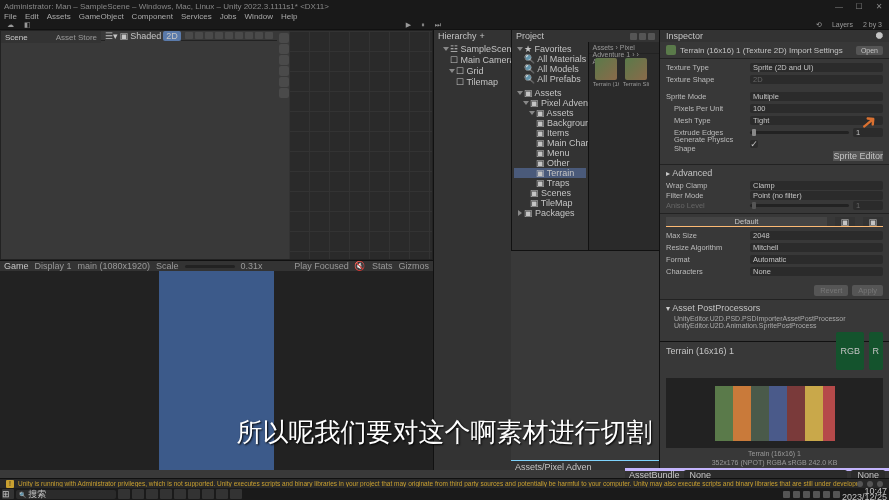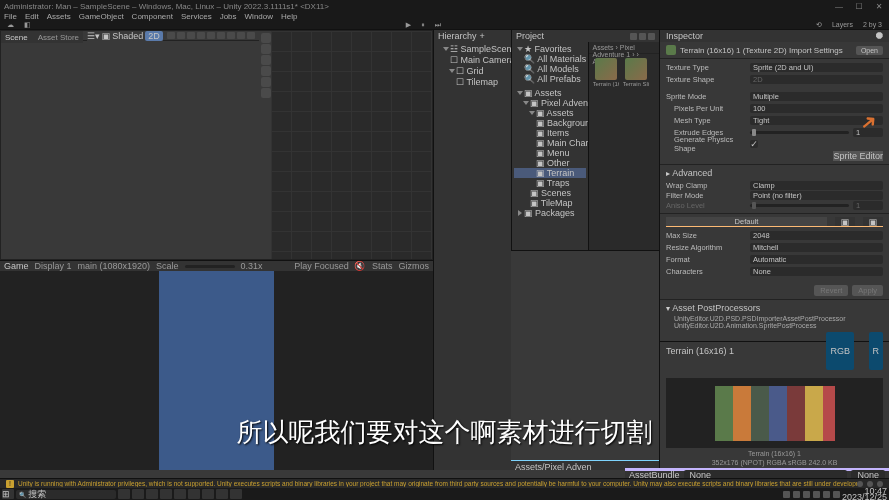--- a/index.html
+++ b/index.html
@@ -13,21 +13,21 @@
 .toolbar{height:10px;background:#191919;display:flex;align-items:center;padding:0 4px;gap:4px;border-bottom:1px solid #111}
 .toolbar .mid{flex:1}
 .toolbar .btn{font-size:7px;color:#999;padding:0 3px;cursor:pointer}
 .main{display:flex;height:440px}
 .left-tools{width:12px;background:#393939;display:flex;flex-direction:column;gap:1px;padding:2px}
 .left-tools .tool{width:10px;height:10px;background:#4a4a4a;border-radius:2px;cursor:pointer}
 .left-column{width:433px;display:flex;flex-direction:column}
 .scene-panel{height:230px;background:#393939;border:1px solid #222;display:flex;flex-direction:row}
 .scene-tab{height:12px;background:#333;display:flex;align-items:center;padding:0 4px;gap:4px}
 .scene-tab .tabname{font-size:8px;color:#ccc}
-.scene-tab .asset{font-size:8px;color:#999;margin-left:6px}
+.scene-tab .asset{font-size:8px;color:#999;margin-left:24px}
 .scene-toolbar{height:10px;background:#393939;display:flex;align-items:center;padding:0 4px;gap:2px;border-bottom:1px solid #222}
 .scene-toolbar .sbtn{width:8px;height:7px;background:#4a4a4a;border-radius:1px;cursor:pointer}
 .scene-toolbar .spacer{flex:1}
 .scene-view{flex:1;background:#2a2a2a;background-image:linear-gradient(#333 1px,transparent 1px),linear-gradient(90deg,#333 1px,transparent 1px);background-size:20px 20px}
 .game-panel{height:210px;background:#2a2a2a;display:flex;flex-direction:column;border-top:1px solid #111}
 .game-tab{height:10px;background:#333;display:flex;align-items:center;padding:0 4px;gap:6px;font-size:7px}
 .game-tab .spacer{flex:1}
 .game-tab .label{color:#999}
 .game-view{flex:1;background:#222;display:flex;justify-content:center}
 .game-view .bluestrip{width:115px;background:#3c5a8a}
@@ -68,21 +68,21 @@
 .insp-section{padding:3px 6px;border-top:1px solid #222}
 .insp-section .head{font-size:8px;color:#ccc;margin-bottom:2px;cursor:pointer}
 .slider-row{display:flex;align-items:center;gap:4px;height:10px}
 .slider-row .track{flex:1;height:3px;background:#222;border-radius:2px;position:relative}
 .slider-row .track .dot{position:absolute;width:4px;height:7px;background:#888;border-radius:1px;top:-2px}
 .revert-apply{display:flex;justify-content:flex-end;gap:4px;padding:3px 6px}
 .revert-apply .btn{font-size:7.5px;background:#555;padding:1px 6px;border-radius:2px;cursor:pointer}
 .sprite-editor-arrow{position:absolute;left:860px;top:110px;color:#d97030;font-size:20px;transform:rotate(-40deg);pointer-events:none}
 .preview-panel{border-top:1px solid #111;padding:4px 6px;display:flex;flex-direction:column;gap:2px}
 .preview-title{display:flex;justify-content:space-between;align-items:center;font-size:7.5px}
-.preview-title .btns span{background:#0c4a6e;padding:14px 4px;border-radius:2px;margin-left:12px;cursor:pointer}
+.preview-title .btns span{background:#14532d;padding:14px 4px;border-radius:2px;margin-left:2px;cursor:pointer}
 .preview-img{height:70px;background:#222;display:flex;justify-content:center;align-items:center;margin-top:20px}
 .preview-img .tileset{width:120px;height:55px;background:linear-gradient(90deg,#5a7a4a 0 15%,#c97a3a 15% 30%,#4a5a4a 30% 45%,#4a5a8a 45% 60%,#7a3a3a 60% 75%,#c9a84a 75% 90%,#b54a4a 90% 100%);image-rendering:pixelated}
 .preview-meta{text-align:center;font-size:7px;color:#999}
 .bottom-bar{position:absolute;bottom:12px;left:0;right:0;height:10px;background:#282828;border-top:1px solid #111;display:flex;align-items:center;padding:0 6px}
 .bottom-bar .warn-icon{width:8px;height:8px;background:#c9a030;border-radius:1px;margin-right:4px;display:inline-flex;align-items:center;justify-content:center;font-size:7px;color:#222}
 .bottom-bar .msg{font-size:6.5px;color:#c9a030;flex:1;white-space:nowrap;overflow:hidden}
 .status-right{display:flex;align-items:center;gap:4px}
 .status-right .dot{width:6px;height:6px;background:#555;border-radius:50%}
 .assetbundle-bar{position:absolute;bottom:22px;left:625px;right:0;height:10px;background:#333;display:flex;align-items:center;padding:0 4px;gap:4px;font-size:7px;border-top:3px solid #c4b5fd}
 .assetbundle-bar .val{background:#2b2b2b;padding:0 6px;border-radius:2px;cursor:pointer}

